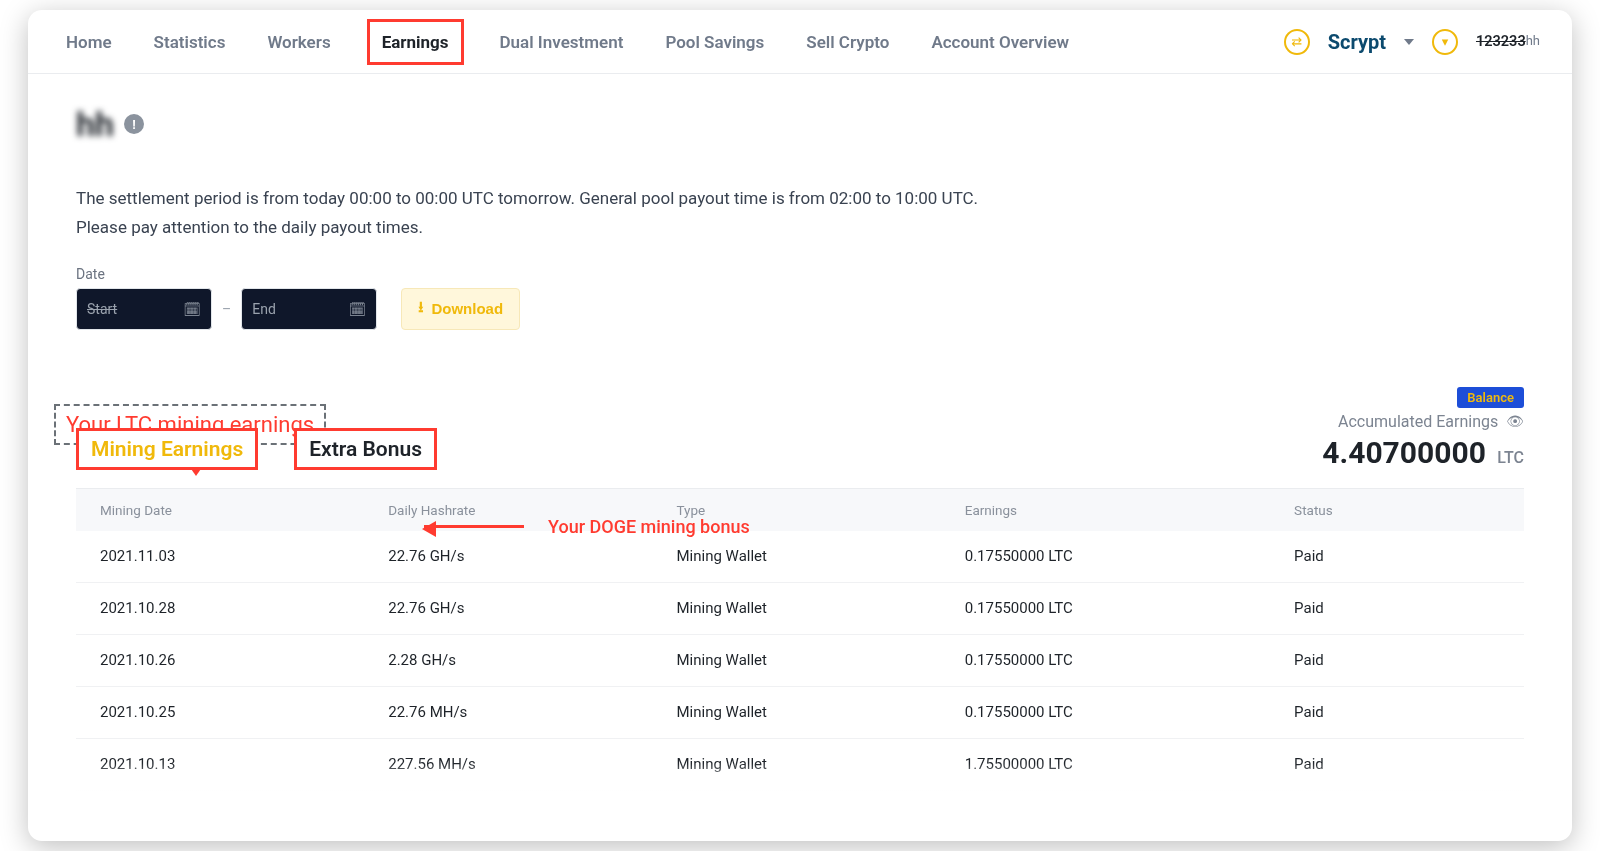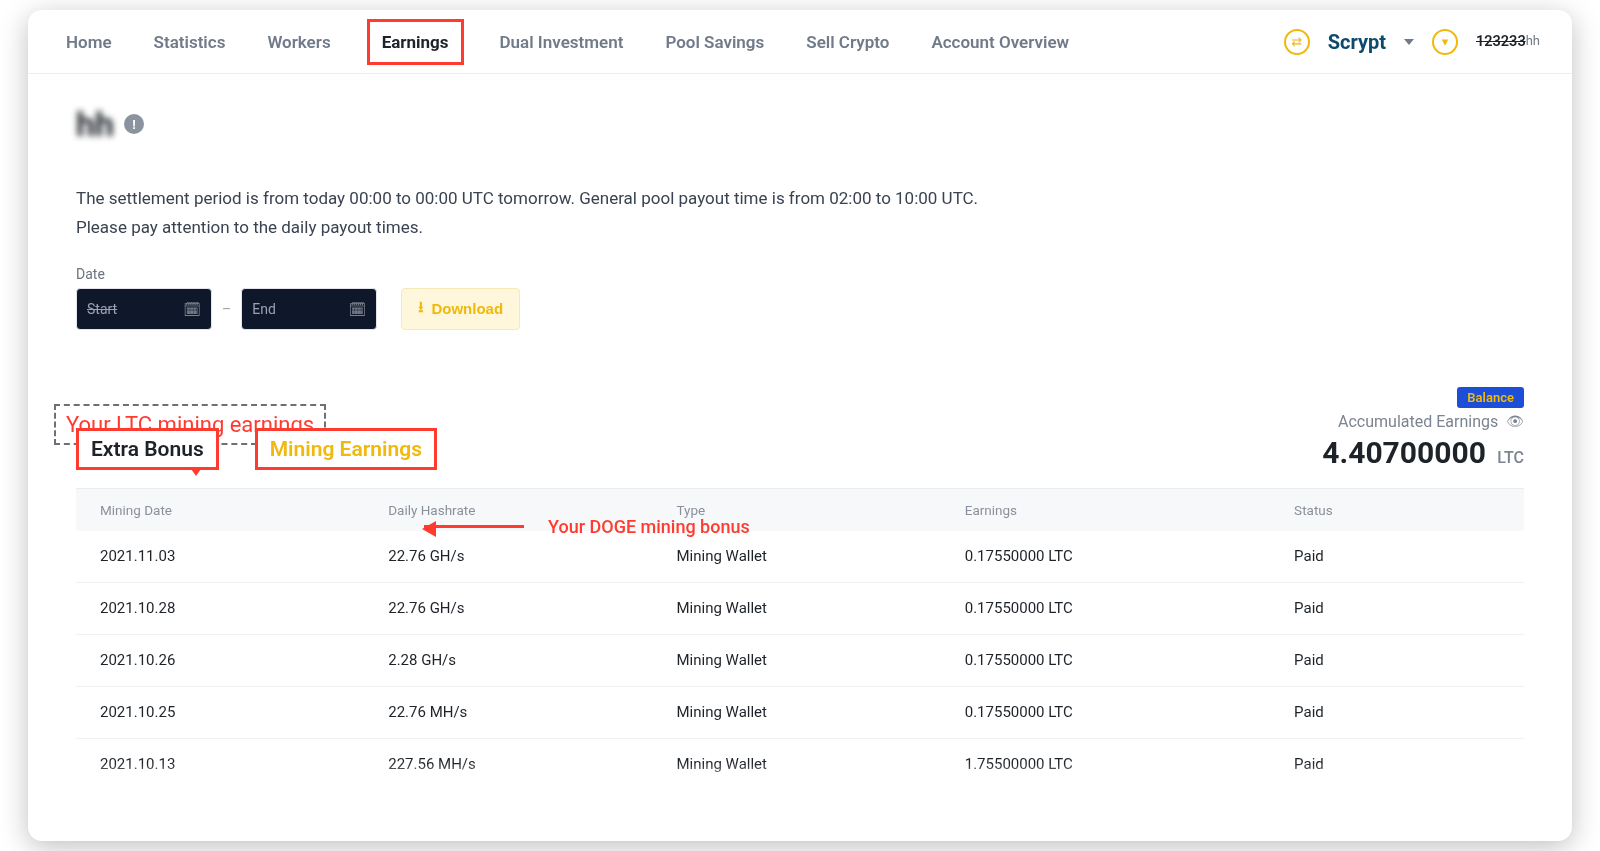--- a/index.html
+++ b/index.html
@@ -249,22 +249,22 @@
           <path d="M13 2 L13 28" stroke="#ff3b30" stroke-width="3" fill="none"></path>
           <path d="M6 24 L13 34 L20 24 Z" fill="#ff3b30"></path>
         </svg>
     </div>
     <div class="arrow-left">
       <div class="shaft"></div>
       <span class="annot2-text">Your DOGE mining bonus</span>
     </div>
 
     <div class="tab-row">
+      <div class="tab-box tab-active">Mining Earnings</div>
       <div class="tab-box tab-inactive">Extra Bonus</div>
-      <div class="tab-box tab-active">Mining Earnings</div>
 
       <span class="balance-badge">Balance</span>
       <div class="acc-wrap">
         <div class="acc-label">
           <span>Accumulated Earnings</span>
           <span class="eye-ico">👁</span>
         </div>
         <div class="acc-val">
           <span>4.40700000</span>
           <span class="unit">LTC</span>

